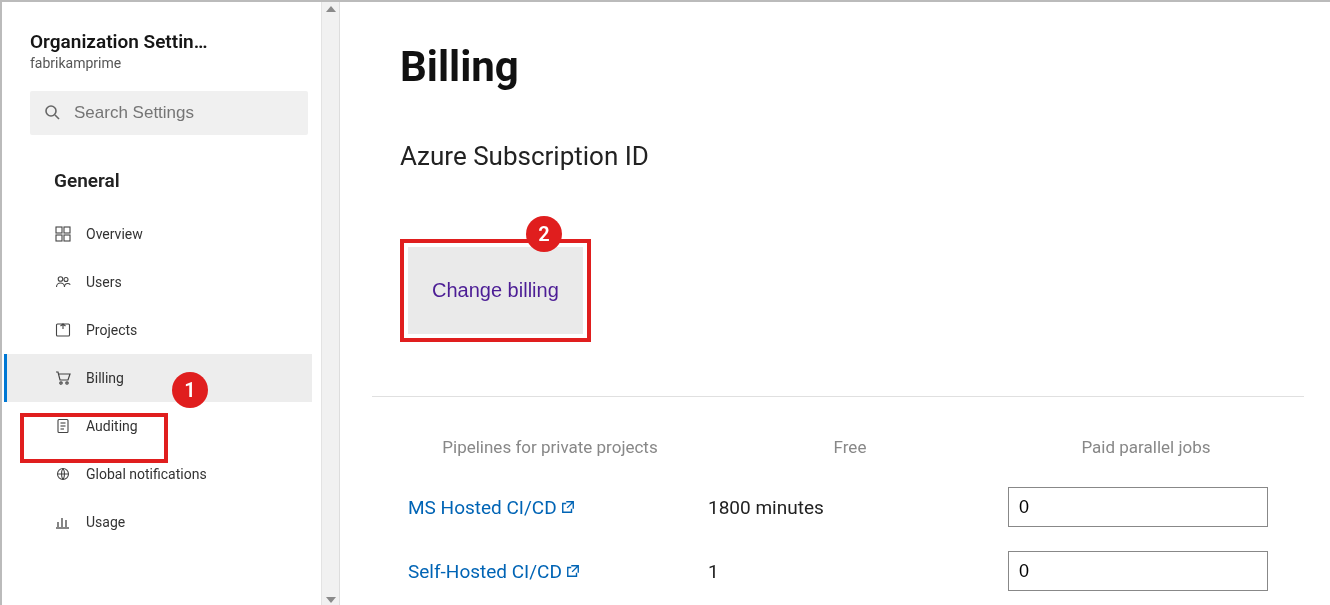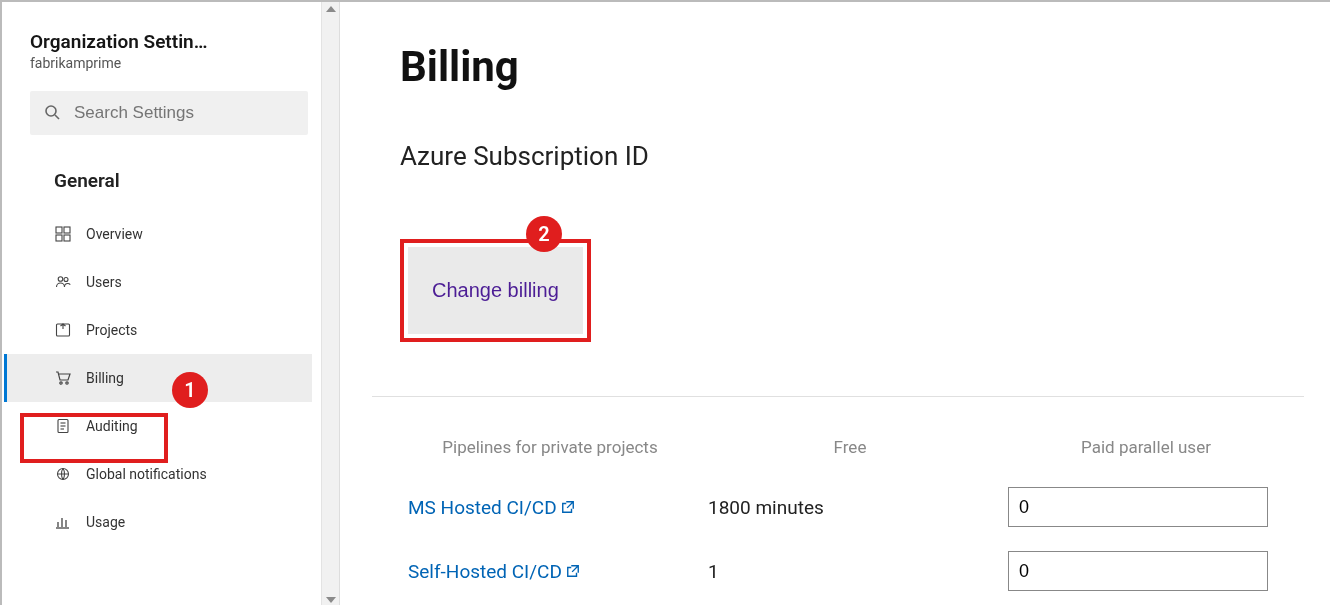--- a/index.html
+++ b/index.html
@@ -365,21 +365,21 @@
       <table>
         <colgroup>
             <col class="c1">
             <col class="c2">
             <col class="c3">
           </colgroup>
         <thead>
           <tr>
             <th>Pipelines for private projects</th>
             <th>Free</th>
-            <th>Paid parallel user</th>
+            <th>Paid parallel jobs</th>
           </tr>
         </thead>
         <tbody>
           <tr>
             <td>
               <a class="link">
                 <span>MS Hosted CI/CD</span><svg class="ext-icon" viewBox="0 0 16 16" fill="none" stroke="currentColor" stroke-width="1.6">
                     <path d="M6 2h8v8M14 2L7 9"></path>
                     <path d="M12 10v4H2V4h4"></path>
                   </svg>

